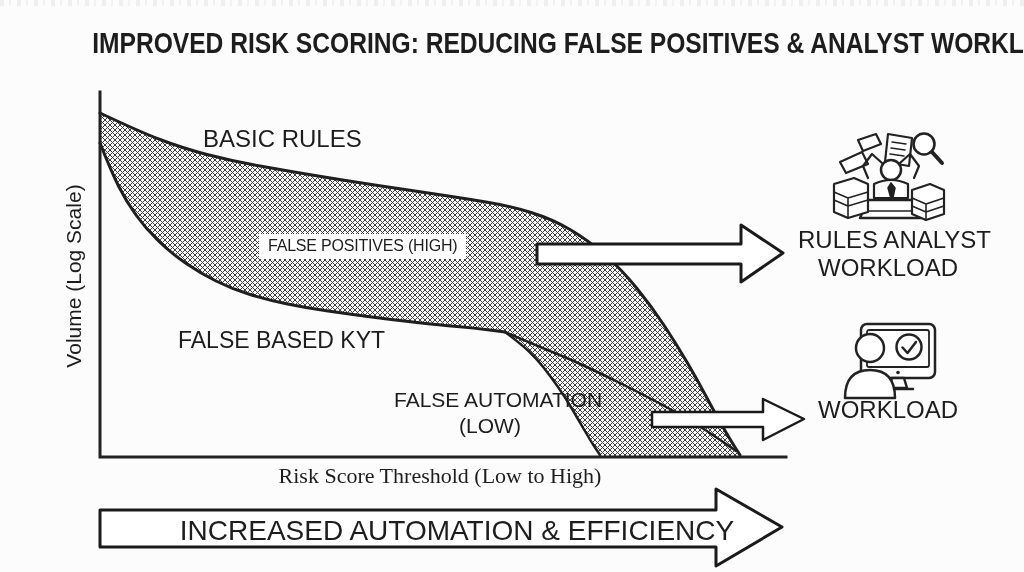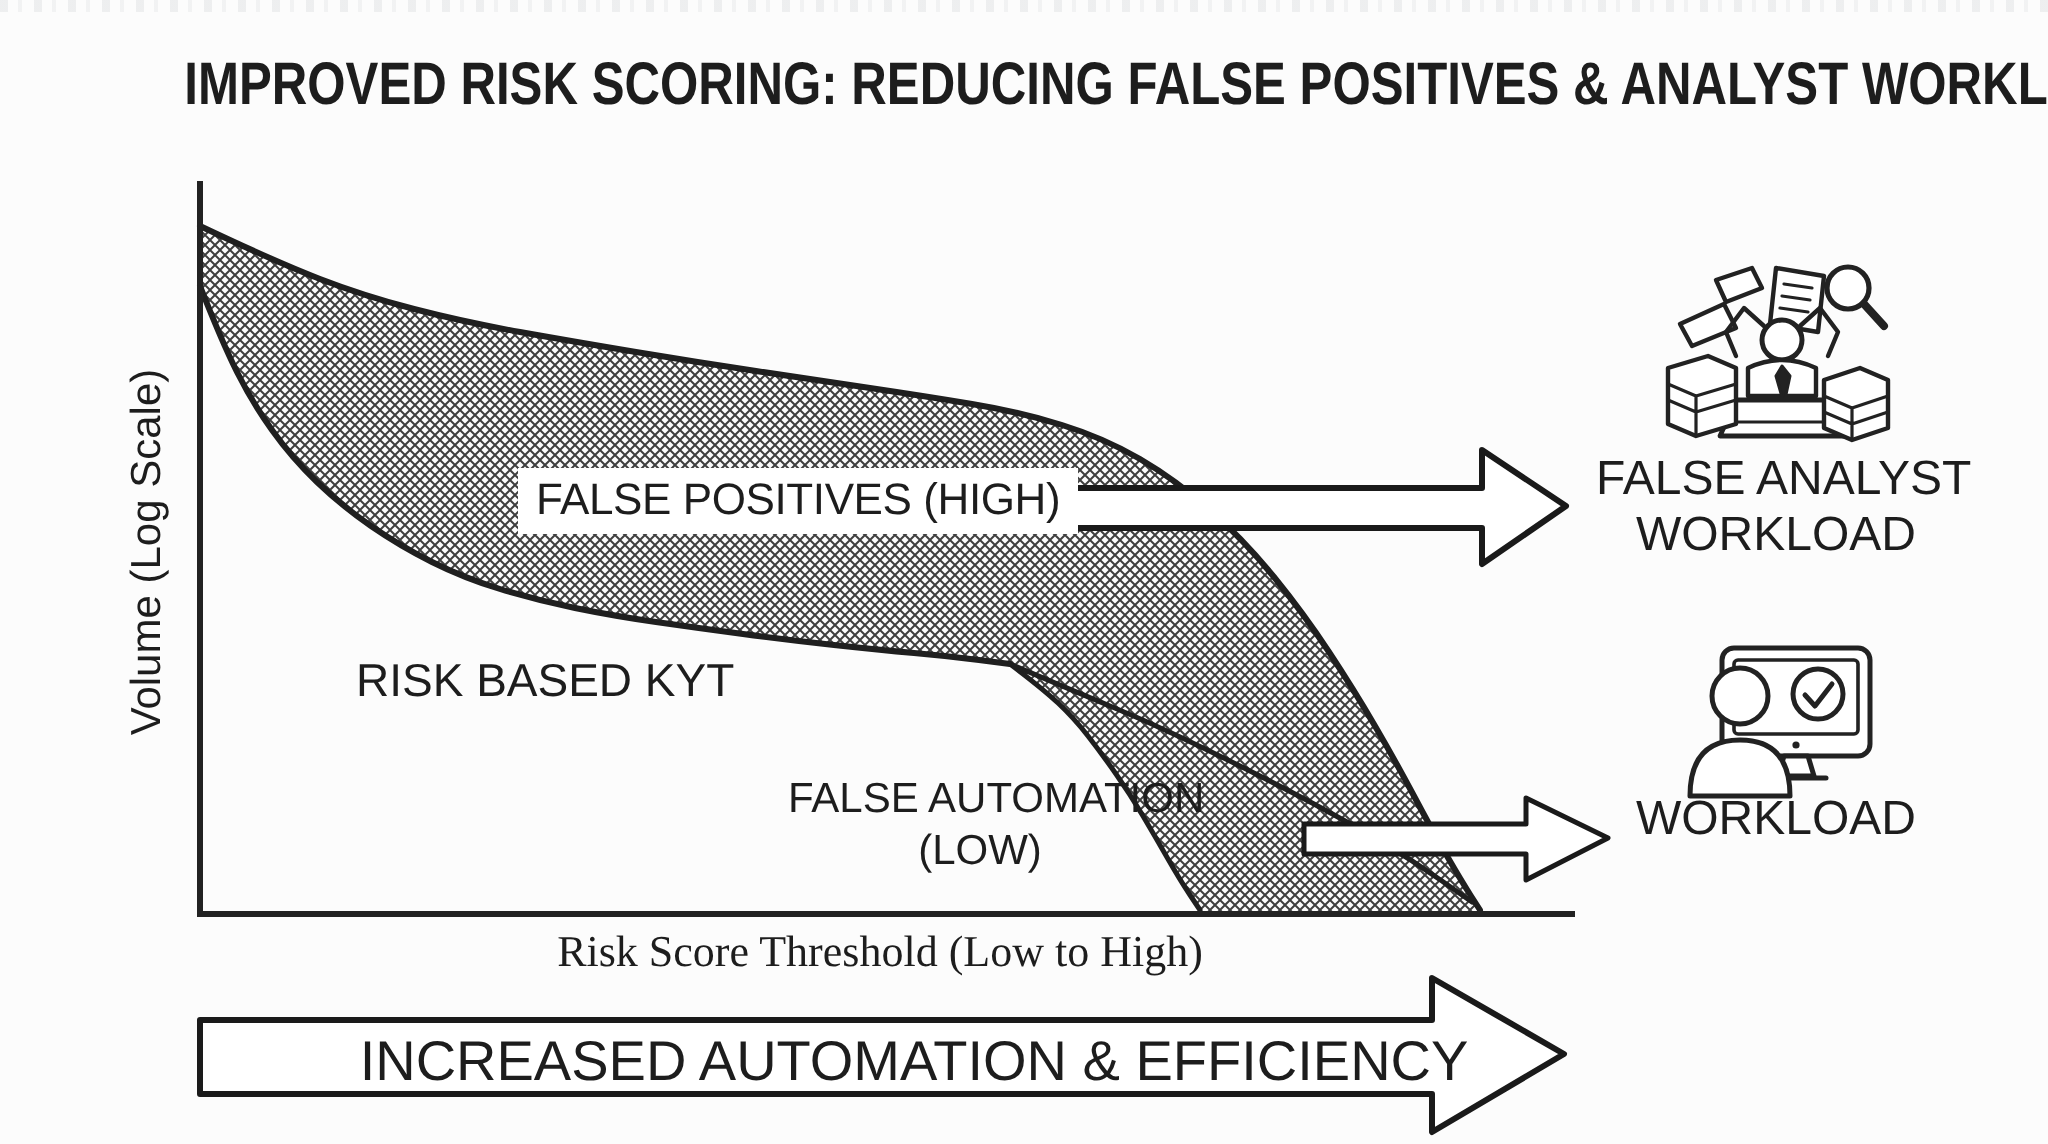--- a/index.html
+++ b/index.html
@@ -10,21 +10,21 @@
   }
   #stage svg{position:absolute;left:0;top:0;}
   .lbl{position:absolute;white-space:nowrap;color:#1d1d1d;}
   .title{
     left:0;right:0;top:26px;text-align:center;font-size:30px;font-weight:700;
     transform:scaleX(.82);transform-origin:50% 50%;letter-spacing:0;
   }
   .basic-rules{left:203px;top:125px;font-size:24px;}
   .risk-kyt{left:178px;top:327px;font-size:23px;}
   .fp-high{
-    left:259px;top:234px;font-size:22px;background:#ffffff;
+    left:259px;top:234px;font-size:16px;background:#ffffff;
     padding:3px 9px 4px 9px;letter-spacing:-.2px;
   }
   .fp-low{left:394px;top:387px;width:192px;text-align:center;font-size:21px;line-height:26px;}
   .callout-high{left:798px;top:226px;width:180px;text-align:center;font-size:24px;line-height:28px;}
   .callout-low{left:798px;top:396px;width:180px;text-align:center;font-size:24px;line-height:28px;}
   .x-axis-label{left:440px;top:463px;font-size:22px;transform:translateX(-50%);font-family:Liberation Serif, serif;}
   .y-axis-label{
     left:74px;top:276px;font-size:21px;
     transform:translate(-50%,-50%) rotate(-90deg);
   }
@@ -93,29 +93,30 @@
       <circle cx="55" cy="50.5" r="1.8" fill="#222222" stroke="none"></circle>
       <path d="M49,56 L61,56 L64,66 L46,66 Z" fill="#ffffff"></path>
       <path d="M40,67 L70,67"></path>
       <path d="M2,76 Q2,48 27,48 Q52,48 52,76 Z" fill="#ffffff"></path>
       <circle cx="27" cy="26" r="14" fill="#ffffff"></circle>
     </g>
   </svg>
 
   <div class="lbl y-axis-label">Volume (Log Scale)</div>
   <div class="lbl x-axis-label">Risk Score Threshold (Low to High)</div>
-  <div class="lbl risk-kyt">RISK BASED KYT</div>
+  <div class="lbl basic-rules">BASIC RULES</div>
+  <div class="lbl risk-kyt">FALSE BASED KYT</div>
   <div class="lbl fp-high">FALSE POSITIVES (HIGH)</div>
   <div class="lbl fp-low">
     <div>FALSE AUTOMATION</div>
     <div>(LOW)</div>
   </div>
 
   <div class="lbl callout-high">
-    <div>FALSE ANALYST</div>
+    <div>RULES ANALYST</div>
     <div>WORKLOAD</div>
   </div>
   <div class="lbl callout-low">
     <div>WORKLOAD</div>
   </div>
 
   <div class="lbl automation-label">INCREASED AUTOMATION &amp; EFFICIENCY</div>
 
 </div>
 

